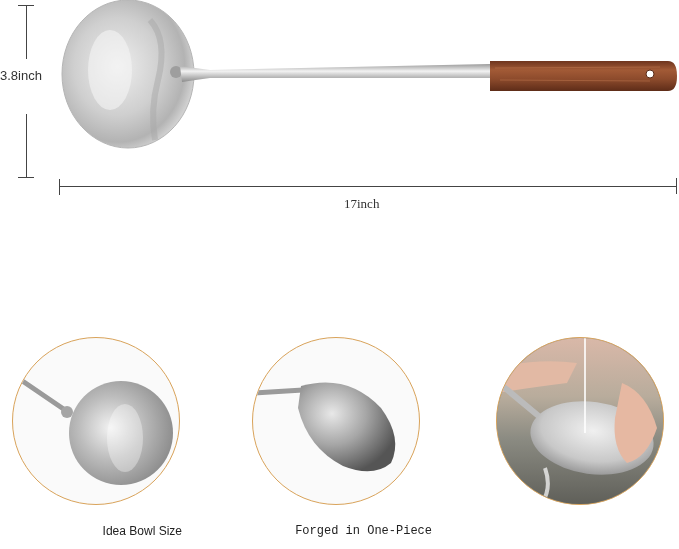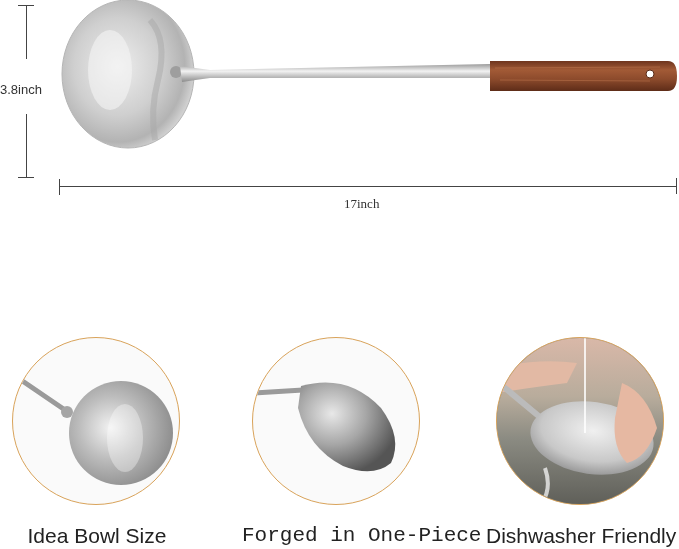--- a/index.html
+++ b/index.html
@@ -2,30 +2,30 @@
 <html><head>
 <meta charset="utf-8">
 <style>
   html,body{margin:0;padding:0;background:#fff;}
   body{width:679px;height:549px;position:relative;overflow:hidden;font-family:"Liberation Sans",sans-serif;color:#222;}
   .abs{position:absolute;}
   .dim-line{background:#444;}
   .dim-text{font-size:13px;color:#333;}
   .feature{position:absolute;width:170px;text-align:center;}
   .circle{position:absolute;width:168px;height:168px;border-radius:50%;border:1.2px solid #d9a35a;overflow:hidden;box-sizing:border-box;}
-  .caption{position:absolute;font-size:21px;color:#222;white-space:nowrap;text-align:center;}
+  .caption{position:absolute;font-size:12px;color:#222;white-space:nowrap;text-align:right;}
 </style>
 </head>
 <body>
 
 <div class="abs" style="left:0;top:0;width:679px;height:220px;">
 
   <div class="abs dim-line" style="left:18px;top:5px;width:16px;height:1px;"></div>
   <div class="abs dim-line" style="left:26px;top:5px;width:1px;height:54px;"></div>
-  <div class="abs dim-text" style="left:0;top:82px;text-align:center;">3.8inch</div>
+  <div class="abs dim-text" style="left:0;top:68px;text-align:center;">3.8inch</div>
   <div class="abs dim-line" style="left:26px;top:114px;width:1px;height:63px;"></div>
   <div class="abs dim-line" style="left:18px;top:177px;width:16px;height:1px;"></div>
 
   <div class="abs dim-line" style="left:59px;top:179px;width:1px;height:16px;"></div>
   <div class="abs dim-line" style="left:59px;top:186px;width:617px;height:1px;"></div>
   <div class="abs dim-line" style="left:676px;top:178px;width:1px;height:16px;"></div>
   <div class="abs dim-text" style="left:344px;top:196px;font-family:Liberation Serif, serif;">17inch</div>
 
   <svg class="abs" style="left:0;top:0;" width="679" height="180" viewBox="0 0 679 180">
     <defs>
@@ -116,14 +116,13 @@
       </defs>
       <rect width="168" height="168" fill="url(#bg3)"></rect>
       <path d="M0 30 Q40 20 80 25 L70 45 Q30 50 0 55 Z" fill="#e2b9a4"></path>
       <path d="M8 50 L50 85" stroke="#bbbbbb" stroke-width="6" stroke-linecap="round"></path>
       <ellipse cx="95" cy="100" rx="62" ry="36" fill="url(#b3)" transform="rotate(8 95 100)"></ellipse>
       <path d="M125 45 Q150 55 160 90 Q150 120 130 125 Q115 110 118 80 Z" fill="#e6b8a2"></path>
       <line x1="88" y1="0" x2="88" y2="95" stroke="#ffffff" stroke-width="2" opacity="0.8"></line>
       <path d="M48 130 Q55 150 45 165" stroke="#ffffff" stroke-width="4" fill="none" opacity="0.7"></path>
     </svg>
   </div>
-  <div class="caption" style="left:-10px;width:188px;top:187px;">Dishwasher Friendly</div>
 </div>
 
 </body></html>

